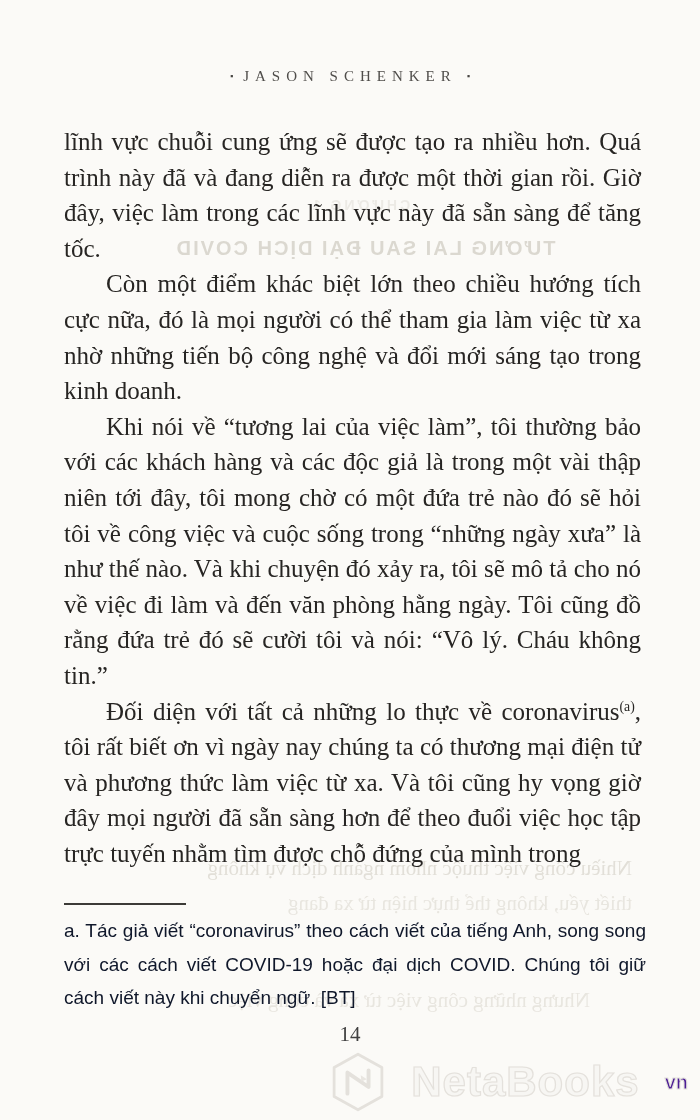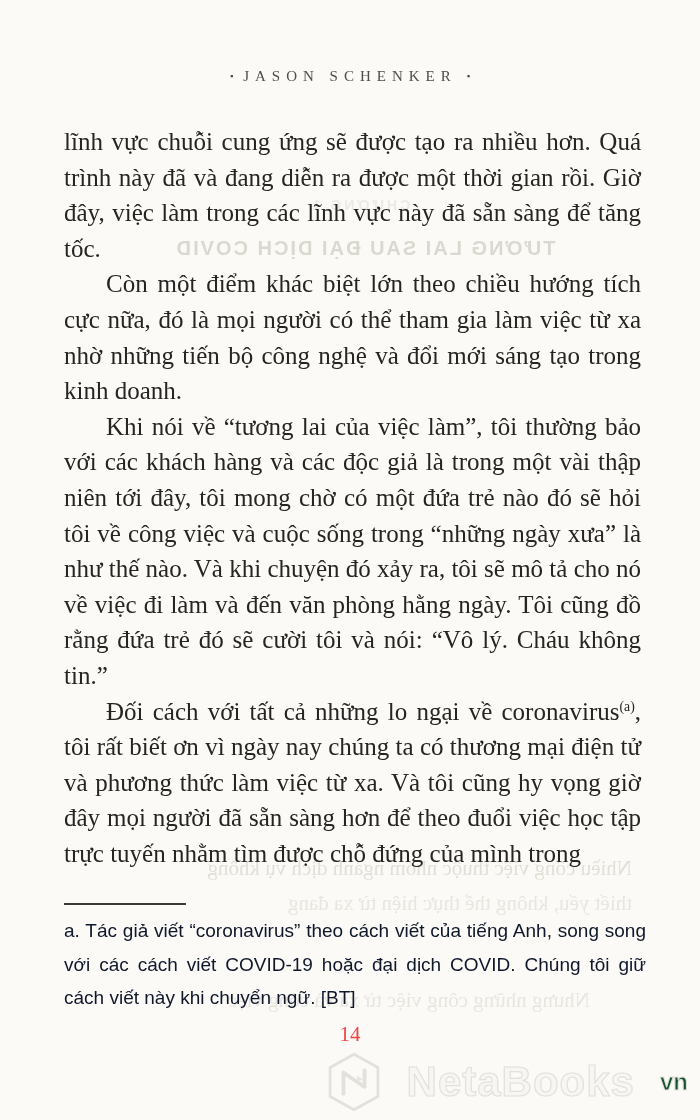--- a/index.html
+++ b/index.html
@@ -62,42 +62,42 @@
   .footnote {
     position: absolute; left: 64px; top: 914px; width: 582px;
     font-family: "Liberation Sans", sans-serif;
     font-size: 19px; line-height: 33.5px;
     color: #0f172a; text-align: justify;
   }
 
   
   .page-number {
     position: absolute; top: 1022px; left: 0; width: 100%;
-    text-align: center; font-size: 21px; color: #ef4444;
+    text-align: center; font-size: 21px; color: #404040;
   }
 
   
   .watermark {
     position: absolute; top: 1051px; right: 12px; height: 62px;
     display: flex; align-items: center; gap: 25px;
     pointer-events: none;
   }
   .wm-logo { display: block; }
   .wm-brand {
     font-family: "Liberation Sans", sans-serif;
     font-weight: 700; font-size: 42px; line-height: 62px;
     color: #f7f6f3;
     -webkit-text-stroke: 1.2px #e4e1dc;
     text-shadow: 0 0 1px #eceae6;
     letter-spacing: 1px;
   }
   .wm-tld {
     font-family: "Liberation Sans", sans-serif;
-    font-weight: 700; font-size: 24px;
-    color: #14532d;
+    font-weight: 700; font-size: 20px;
+    color: #4c1d95;
     -webkit-text-stroke: 1px #e4e1dc;
   }
 </style>
 </head>
 <body>
 
 <div>
 
   <div class="page-header">
     <span class="hdr-bullet">▪</span><span>JASON SCHENKER</span><span class="hdr-bullet">▪</span>
@@ -106,21 +106,21 @@
   <div class="ghost ghost-chapter-label">CHƯƠNG 1</div>
   <div class="ghost ghost-chapter-title">TƯƠNG LAI SAU ĐẠI DỊCH COVID</div>
   <div class="ghost ghost-serif ghost-fn-1">Nhiều công việc thuộc nhóm ngành dịch vụ không</div>
   <div class="ghost ghost-serif ghost-fn-2">thiết yếu, không thể thực hiện từ xa đang</div>
   <div class="ghost ghost-serif ghost-fn-3">Nhưng những công việc từ xa và công việc</div>
 
   <div class="body-text">
     <p class="para">lĩnh vực chuỗi cung ứng sẽ được tạo ra nhiều hơn. Quá trình này đã và đang diễn ra được một thời gian rồi. Giờ đây, việc làm trong các lĩnh vực này đã sẵn sàng để tăng tốc.</p>
     <p class="para indent">Còn một điểm khác biệt lớn theo chiều hướng tích cực nữa, đó là mọi người có thể tham gia làm việc từ xa nhờ những tiến bộ công nghệ và đổi mới sáng tạo trong kinh doanh.</p>
     <p class="para indent">Khi nói về “tương lai của việc làm”, tôi thường bảo với các khách hàng và các độc giả là trong một vài thập niên tới đây, tôi mong chờ có một đứa trẻ nào đó sẽ hỏi tôi về công việc và cuộc sống trong “những ngày xưa” là như thế nào. Và khi chuyện đó xảy ra, tôi sẽ mô tả cho nó về việc đi làm và đến văn phòng hằng ngày. Tôi cũng đồ rằng đứa trẻ đó sẽ cười tôi và nói: “Vô lý. Cháu không tin.”</p>
-    <p class="para indent"><span>Đối cách với tất cả những lo ngại về coronavirus</span><sup class="fn-ref">(a)</sup><span>, tôi rất biết ơn vì ngày nay chúng ta có thương mại điện tử và phương thức làm việc từ xa. Và tôi cũng hy vọng giờ đây mọi người đã sẵn sàng hơn để theo đuổi việc học tập trực tuyến nhằm tìm được chỗ đứng của mình trong</span></p>
+    <p class="para indent"><span>Đối diện với tất cả những lo thực về coronavirus</span><sup class="fn-ref">(a)</sup><span>, tôi rất biết ơn vì ngày nay chúng ta có thương mại điện tử và phương thức làm việc từ xa. Và tôi cũng hy vọng giờ đây mọi người đã sẵn sàng hơn để theo đuổi việc học tập trực tuyến nhằm tìm được chỗ đứng của mình trong</span></p>
   </div>
 
   <div class="footnote-rule"></div>
   <div class="footnote">a. Tác giả viết “coronavirus” theo cách viết của tiếng Anh, song song với các cách viết COVID-19 hoặc đại dịch COVID. Chúng tôi giữ cách viết này khi chuyển ngữ. [BT]</div>
 
   <div class="page-number">14</div>
 
   <div class="watermark">
     <svg class="wm-logo" width="56" height="60" viewBox="0 0 100 108" aria-hidden="true">
       <polygon points="50,4 93,28 93,80 50,104 7,80 7,28" fill="none" stroke="#e4e1dc" stroke-width="5" stroke-linejoin="round"></polygon>

